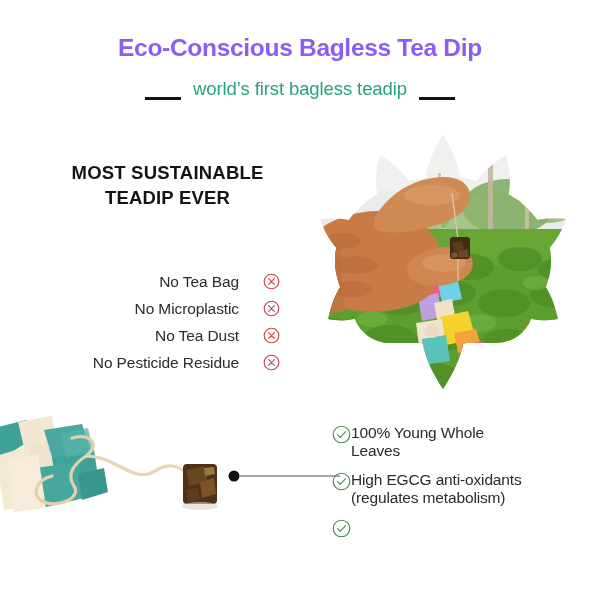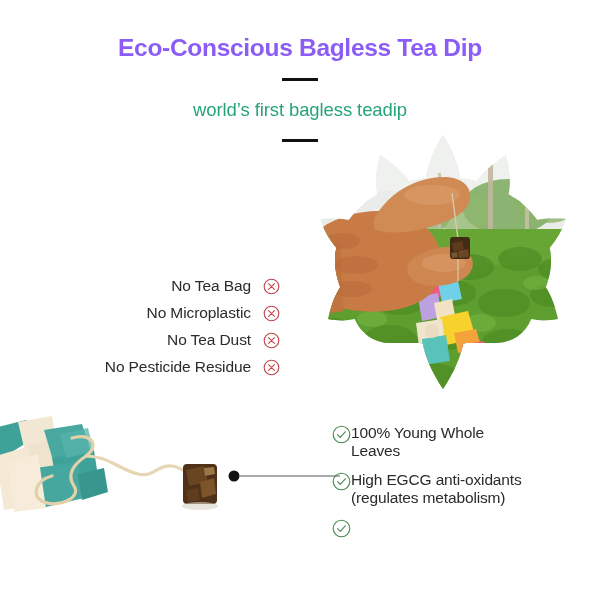--- a/index.html
+++ b/index.html
@@ -31,24 +31,23 @@
     letter-spacing: -0.3px;
     color: #8b5cf6;
     white-space: nowrap;
   }
   .subtitle-row {
     position: absolute;
     top: 78px;
     left: 0;
     width: 600px;
     display: flex;
-    align-items: center;
+    align-items: flex-end;
     justify-content: center;
-    gap: 18px;
-    flex-direction: column;
+    gap: 12px;
   }
   .sub-dash {
     display: block;
     width: 36px;
     height: 3px;
     background: #111111;
   }
   .subtitle {
     font-size: 18.5px;
     color: #27a37c;
@@ -72,23 +71,23 @@
 
   
   .neg-list {
     position: absolute;
     top: 268px;
     left: 40px;
     width: 240px;
   }
   .neg-item {
     display: flex;
-    align-items: flex-end;
+    align-items: center;
     justify-content: flex-end;
-    gap: 12px;
+    gap: 24px;
     height: 27px;
   }
   .neg-label {
     font-size: 15.5px;
     color: #2b2b2b;
     white-space: nowrap;
     letter-spacing: -0.1px;
   }
   .x-icon {
     flex: 0 0 auto;
@@ -164,20 +163,21 @@
 <div id="page">
 
   <div class="title">Eco-Conscious Bagless Tea Dip</div>
 
   <div class="subtitle-row">
     <span class="sub-dash"></span>
     <span class="subtitle">world’s first bagless teadip</span>
     <span class="sub-dash"></span>
   </div>
 
+  <div class="headline">MOST SUSTAINABLE TEADIP EVER</div>
 
   <div class="neg-list">
 
     <div class="neg-item">
       <span class="neg-label">No Tea Bag</span>
       <svg class="x-icon" viewBox="0 0 20 20">
         <circle cx="10" cy="10" r="8.6" fill="none" stroke="#c0474a" stroke-width="1.3"></circle>
         <path d="M6.6 6.6 L13.4 13.4 M13.4 6.6 L6.6 13.4" fill="none" stroke="#c0474a" stroke-width="1.3" stroke-linecap="round"></path>
       </svg>
     </div>

